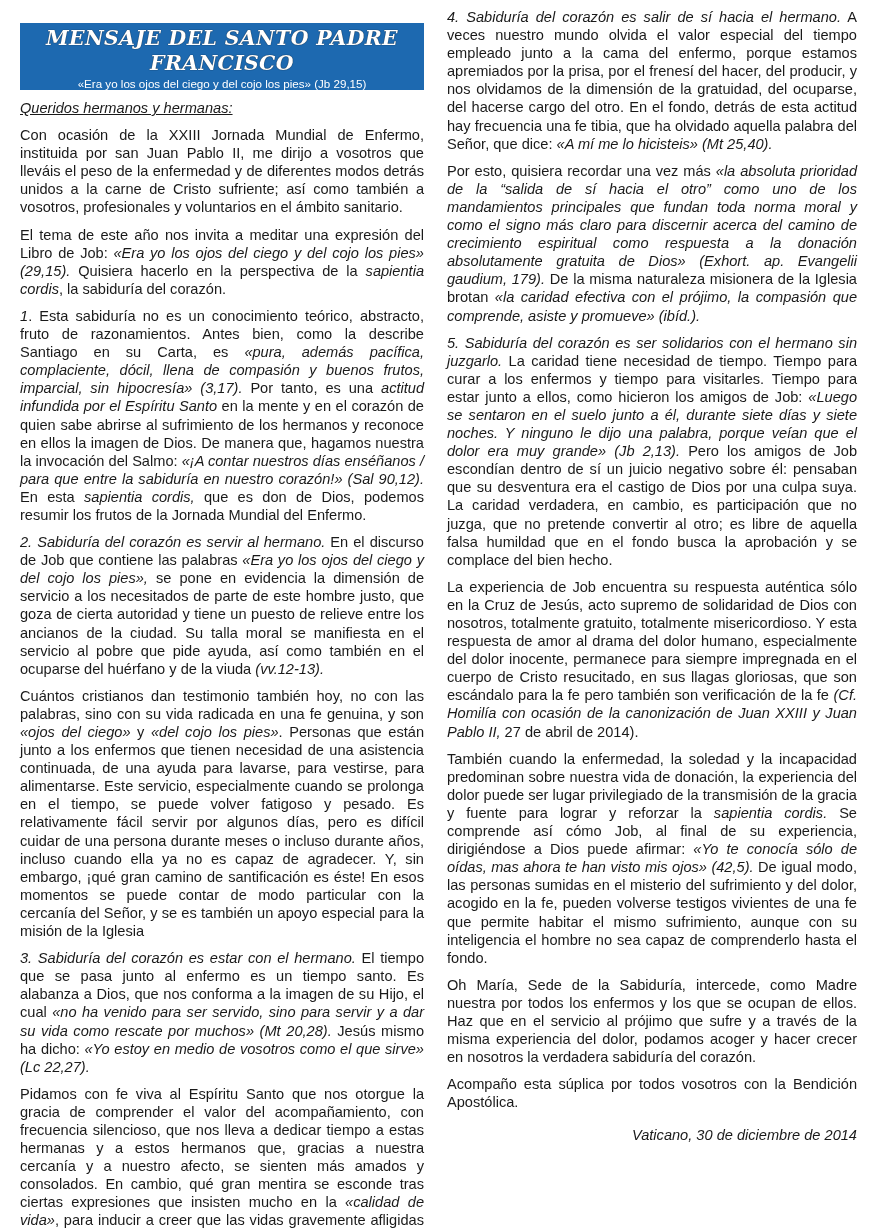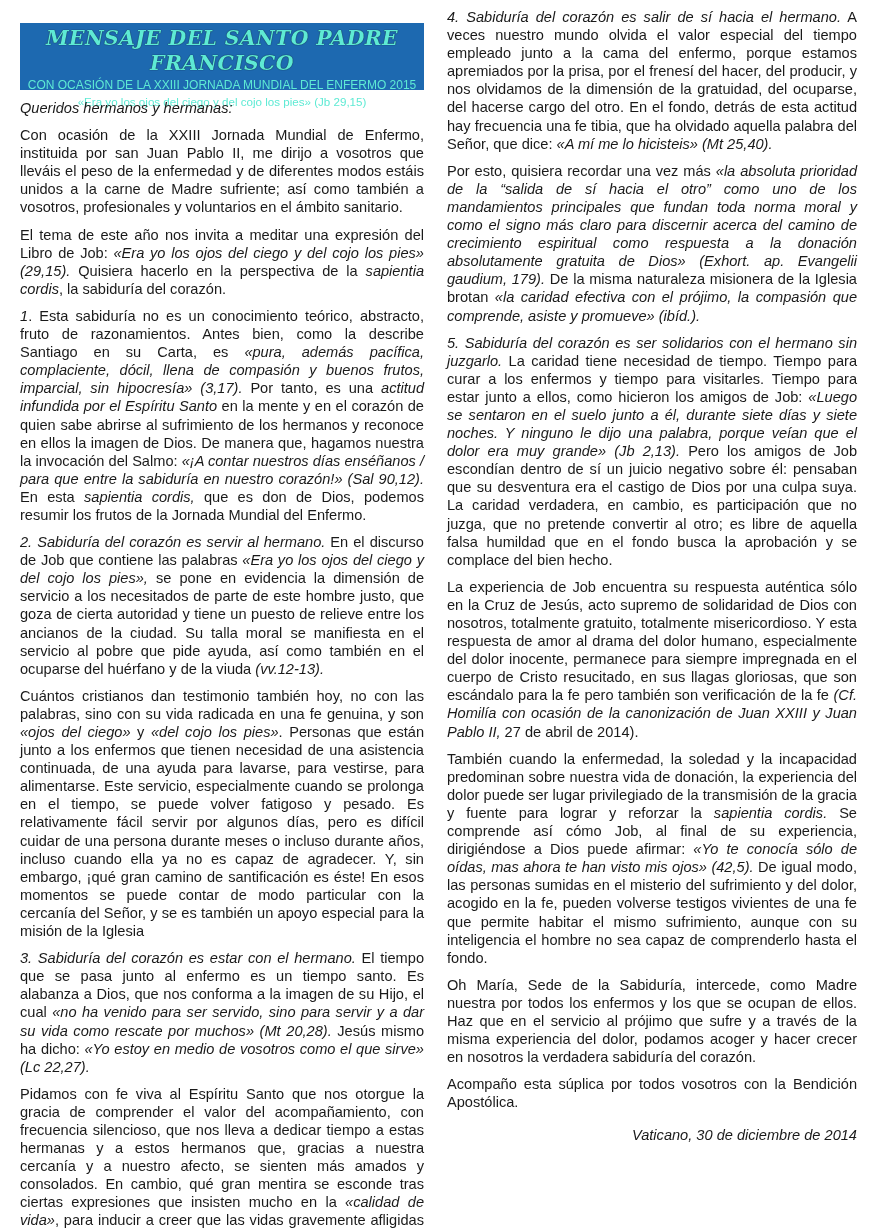--- a/index.html
+++ b/index.html
@@ -9,47 +9,46 @@
     color: #1a1a1a;
   }
   .col {
     position: absolute; top: 0;
     font-size: 14.6px; line-height: 18.1px;
     text-align: justify;
   }
   .col-left { left: 20px; width: 404px; }
   .col-right { left: 447px; width: 410px; }
   .header {
-    margin-top: 23px; height: 67px; background: #1d69b0; color: #5eead4;
+    margin-top: 23px; height: 67px; background: #1d69b0; color: #ffffff;
     text-align: center; box-sizing: border-box; padding-top: 3px;
   }
   .header .title {
     font-family: "DejaVu Serif", "Liberation Serif", serif;
     font-weight: bold; font-style: italic; font-size: 20.5px; line-height: 25px;
     letter-spacing: 0.3px; text-shadow: 0 0 1px #000;
   }
   .header .sub1 { font-size: 12px; line-height: 18px; }
   .header .sub2 { font-size: 11.6px; line-height: 16px; }
   p { margin: 0 0 9px 0; }
-  .salut { margin-top: 9px; margin-bottom: 9px; font-style: italic; }
+  .salut { margin-top: 9px; margin-bottom: 9px; font-style: italic; text-decoration: underline; }
   i, .it { font-style: italic; }
   .sign { text-align: right; font-style: italic; margin-top: 15px; }
   .col-right .first { margin-top: 8px; }
 </style>
 </head>
 <body>
 
 <div class="col col-left">
   <div class="header">
     <div class="title">MENSAJE DEL SANTO PADRE FRANCISCO</div>
-    <div class="sub1">CON OCASIÓN DE LA XXIII JORNADA MUNDIAL DEL ENFERMO 2015</div>
     <div class="sub2">«Era yo los ojos del ciego y del cojo los pies» (Jb 29,15)</div>
   </div>
   <p class="salut">Queridos hermanos y hermanas:</p>
-  <p><span>Con ocasión de la XXIII Jornada Mundial de Enfermo, instituida por san Juan Pablo II, me dirijo a vosotros que lleváis el peso de la enfermedad y de diferentes modos estáis unidos a la carne de Madre sufriente; así como también a vosotros, profesionales y voluntarios en el ámbito sanitario.</span></p>
+  <p><span>Con ocasión de la XXIII Jornada Mundial de Enfermo, instituida por san Juan Pablo II, me dirijo a vosotros que lleváis el peso de la enfermedad y de diferentes modos detrás unidos a la carne de Cristo sufriente; así como también a vosotros, profesionales y voluntarios en el ámbito sanitario.</span></p>
   <p><span>El tema de este año nos invita a meditar una expresión del Libro de Job: </span><span class="it">«Era yo los ojos del ciego y del cojo los pies» (29,15).</span><span> Quisiera hacerlo en la perspectiva de la </span><span class="it">sapientia cordis</span><span>, la sabiduría del corazón.</span></p>
   <p><span class="it">1</span><span>. Esta sabiduría no es un conocimiento teórico, abstracto, fruto de razonamientos. Antes bien, como la describe Santiago en su Carta, es </span><span class="it">«pura, además pacífica, complaciente, dócil, llena de compasión y buenos frutos, imparcial, sin hipocresía» (3,17).</span><span> Por tanto, es una </span><span class="it">actitud infundida por el Espíritu Santo</span><span> en la mente y en el corazón de quien sabe abrirse al sufrimiento de los hermanos y reconoce en ellos la imagen de Dios. De manera que, hagamos nuestra la invocación del Salmo: </span><span class="it">«¡A contar nuestros días enséñanos / para que entre la sabiduría en nuestro corazón!» (Sal 90,12).</span><span> En esta </span><span class="it">sapientia cordis,</span><span> que es don de Dios, podemos resumir los frutos de la Jornada Mundial del Enfermo.</span></p>
   <p><span class="it">2. Sabiduría del corazón es servir al hermano.</span><span> En el discurso de Job que contiene las palabras </span><span class="it">«Era yo los ojos del ciego y del cojo los pies»,</span><span> se pone en evidencia la dimensión de servicio a los necesitados de parte de este hombre justo, que goza de cierta autoridad y tiene un puesto de relieve entre los ancianos de la ciudad. Su talla moral se manifiesta en el servicio al pobre que pide ayuda, así como también en el ocuparse del huérfano y de la viuda </span><span class="it">(vv.12-13).</span></p>
   <p><span>Cuántos cristianos dan testimonio también hoy, no con las palabras, sino con su vida radicada en una fe genuina, y son </span><span class="it">«ojos del ciego»</span><span> y </span><span class="it">«del cojo los pies»</span><span>. Personas que están junto a los enfermos que tienen necesidad de una asistencia continuada, de una ayuda para lavarse, para vestirse, para alimentarse. Este servicio, especialmente cuando se prolonga en el tiempo, se puede volver fatigoso y pesado. Es relativamente fácil servir por algunos días, pero es difícil cuidar de una persona durante meses o incluso durante años, incluso cuando ella ya no es capaz de agradecer. Y, sin embargo, ¡qué gran camino de santificación es éste! En esos momentos se puede contar de modo particular con la cercanía del Señor, y se es también un apoyo especial para la misión de la Iglesia</span></p>
   <p><span class="it">3. Sabiduría del corazón es estar con el hermano.</span><span> El tiempo que se pasa junto al enfermo es un tiempo santo. Es alabanza a Dios, que nos conforma a la imagen de su Hijo, el cual </span><span class="it">«no ha venido para ser servido, sino para servir y a dar su vida como rescate por muchos» (Mt 20,28).</span><span> Jesús mismo ha dicho: </span><span class="it">«Yo estoy en medio de vosotros como el que sirve» (Lc 22,27).</span></p>
   <p><span>Pidamos con fe viva al Espíritu Santo que nos otorgue la gracia de comprender el valor del acompañamiento, con frecuencia silencioso, que nos lleva a dedicar tiempo a estas hermanas y a estos hermanos que, gracias a nuestra cercanía y a nuestro afecto, se sienten más amados y consolados. En cambio, qué gran mentira se esconde tras ciertas expresiones que insisten mucho en la </span><span class="it">«calidad de vida»</span><span>, para inducir a creer que las vidas gravemente afligidas por enfermedades no serían dignas de ser vividas.</span></p>
 </div>
 
 <div class="col col-right">
   <p class="first"><span class="it">4. Sabiduría del corazón es salir de sí hacia el hermano.</span><span> A veces nuestro mundo olvida el valor especial del tiempo empleado junto a la cama del enfermo, porque estamos apremiados por la prisa, por el frenesí del hacer, del producir, y nos olvidamos de la dimensión de la gratuidad, del ocuparse, del hacerse cargo del otro. En el fondo, detrás de esta actitud hay frecuencia una fe tibia, que ha olvidado aquella palabra del Señor, que dice: </span><span class="it">«A mí me lo hicisteis» (Mt 25,40).</span></p>

